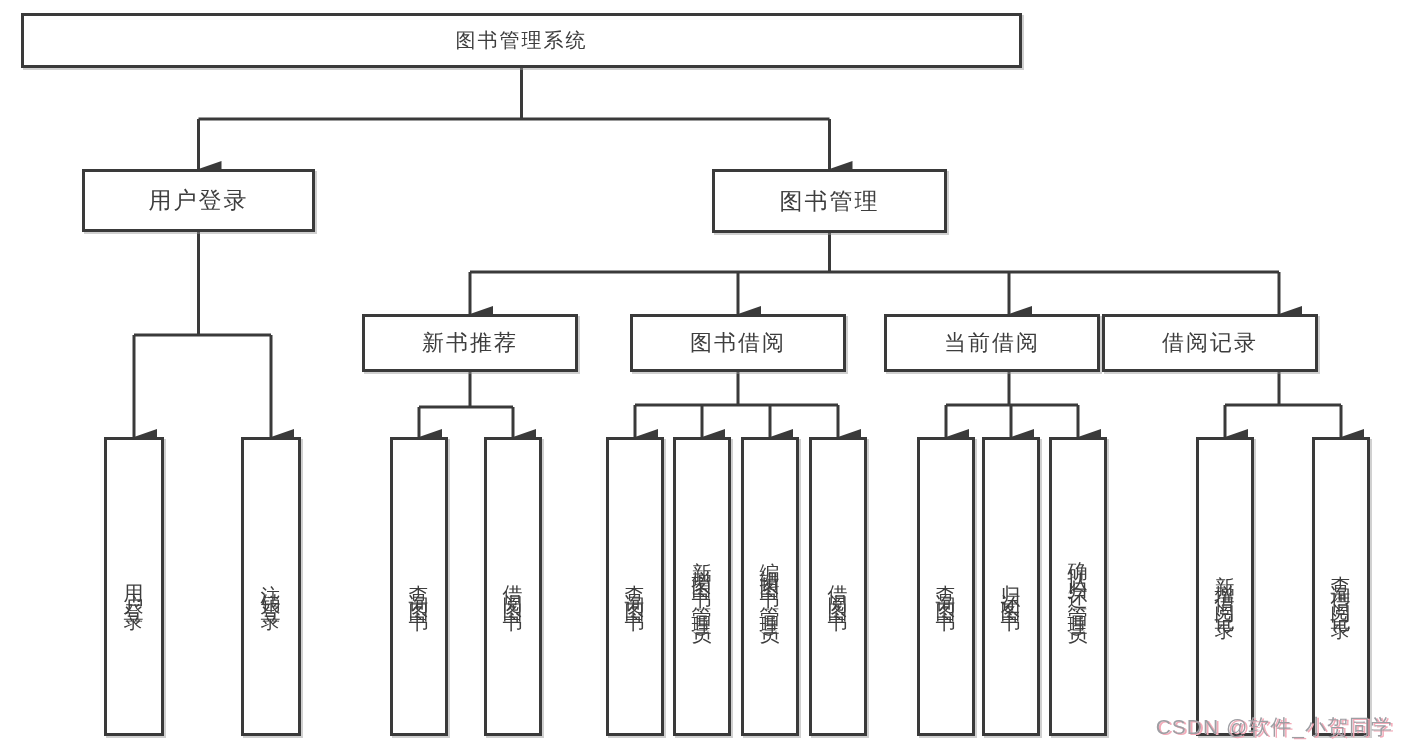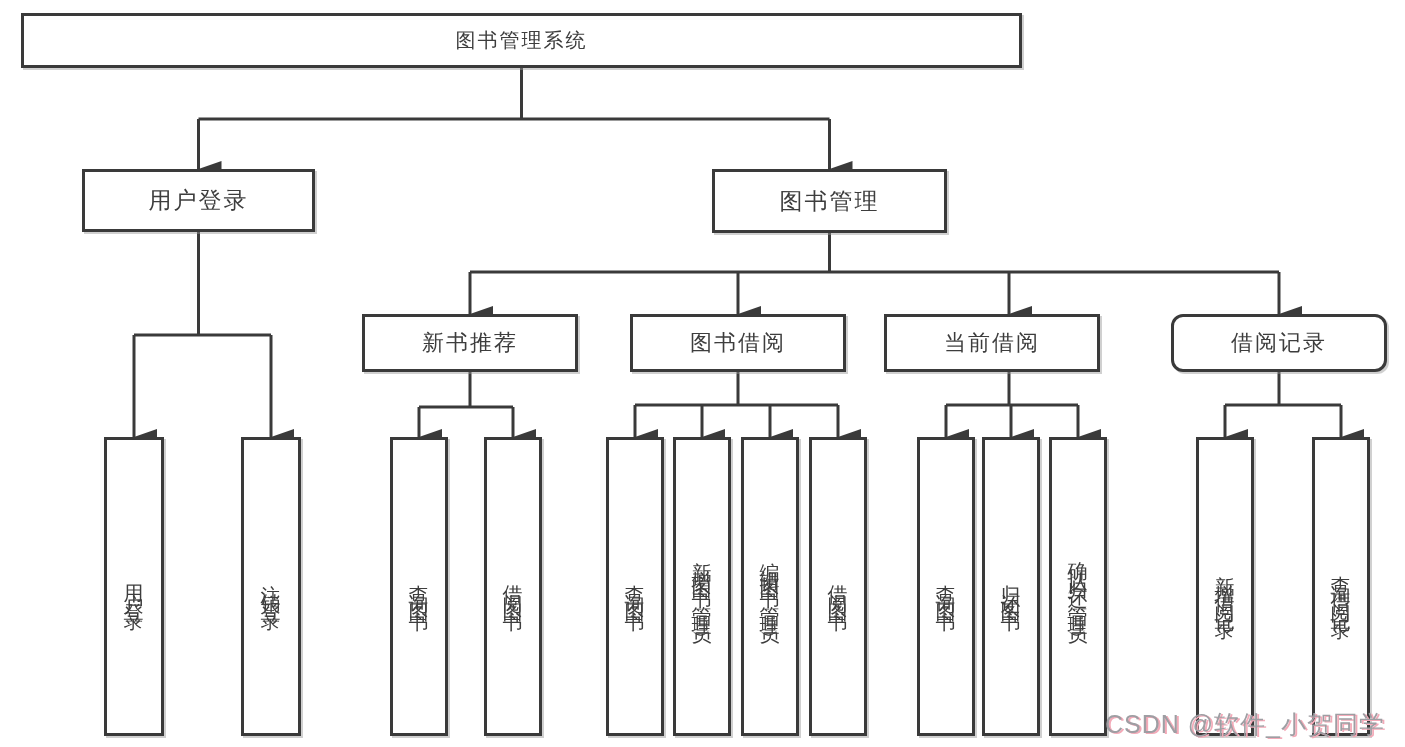--- a/index.html
+++ b/index.html
@@ -34,40 +34,40 @@
 
   
   .root-box   { left:21px;  top:13px;  width:1001px; height:55px; }
   .n-userlogin{ left:82px;  top:169px; width:233px;  height:63px; }
   .n-bookmgmt { left:712px; top:169px; width:235px;  height:64px; }
 
   .lvl3 { top:314px; height:58px; width:216px; }
   .n-newbook  { left:362px; }
   .n-borrow   { left:630px;font-family:Liberation Serif, serif; }
   .n-current  { left:884px; }
-  .n-records  { left:1171px;border-radius:12px; }
+  .n-records  { left:1102px; }
 
   .leaf { top:437px; height:299px; width:58px; }
   .n-a1 { left:104px; width:60px; }
   .n-a2 { left:241px; width:60px; }
   .n-b1 { left:390px; }
   .n-b2 { left:484px; }
   .n-c1 { left:606px; }
   .n-c2 { left:673px; }
   .n-c3 { left:741px; }
   .n-c4 { left:809px; }
   .n-d1 { left:917px; }
   .n-d2 { left:982px; }
   .n-d3 { left:1049px; }
   .n-e1 { left:1196px; }
   .n-e2 { left:1312px; }
 
   .watermark {
-    position:absolute; right:20px; bottom:6px;
-    font-size:25px; letter-spacing:1px;
+    position:absolute; right:12px; bottom:6px;
+    font-size:21px; letter-spacing:1px;
     color:var(--watermark-text,#9e9ea3);
     text-shadow:2px 1px 0 var(--watermark-accent,#f3aab8);
     z-index:5; white-space:nowrap;
   }
 </style>
 </head>
 <body>
 
 <div class="canvas">
 

